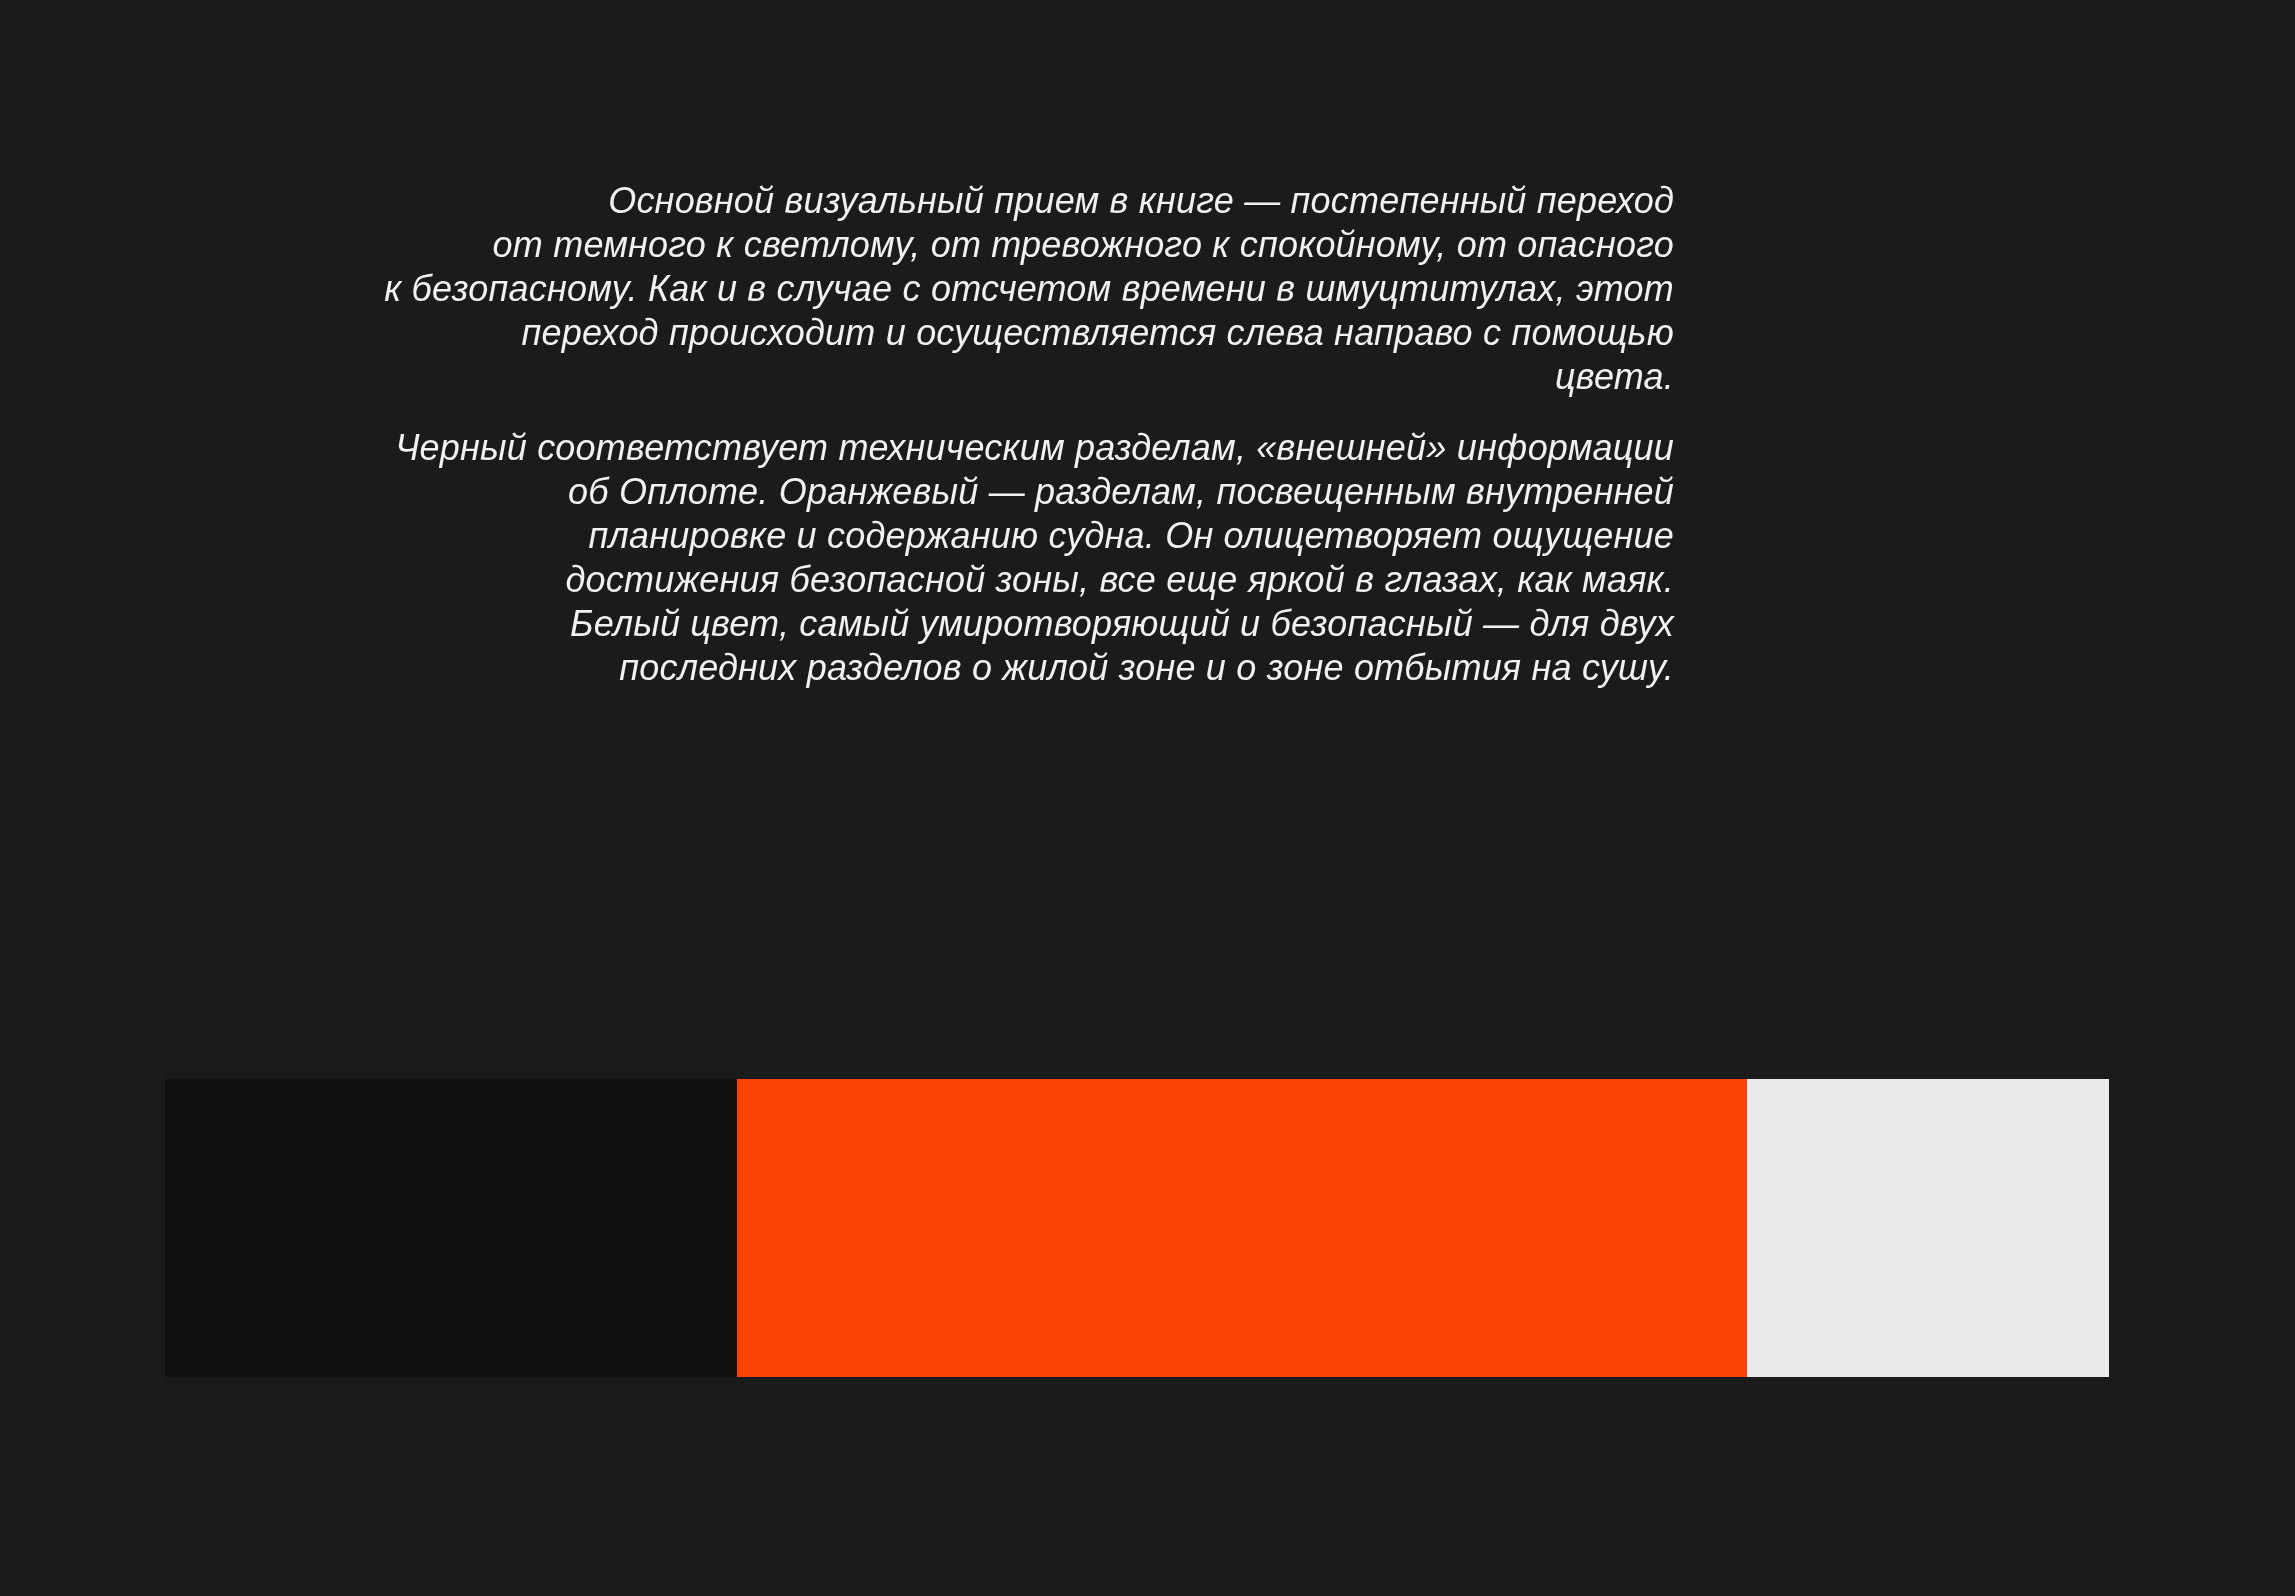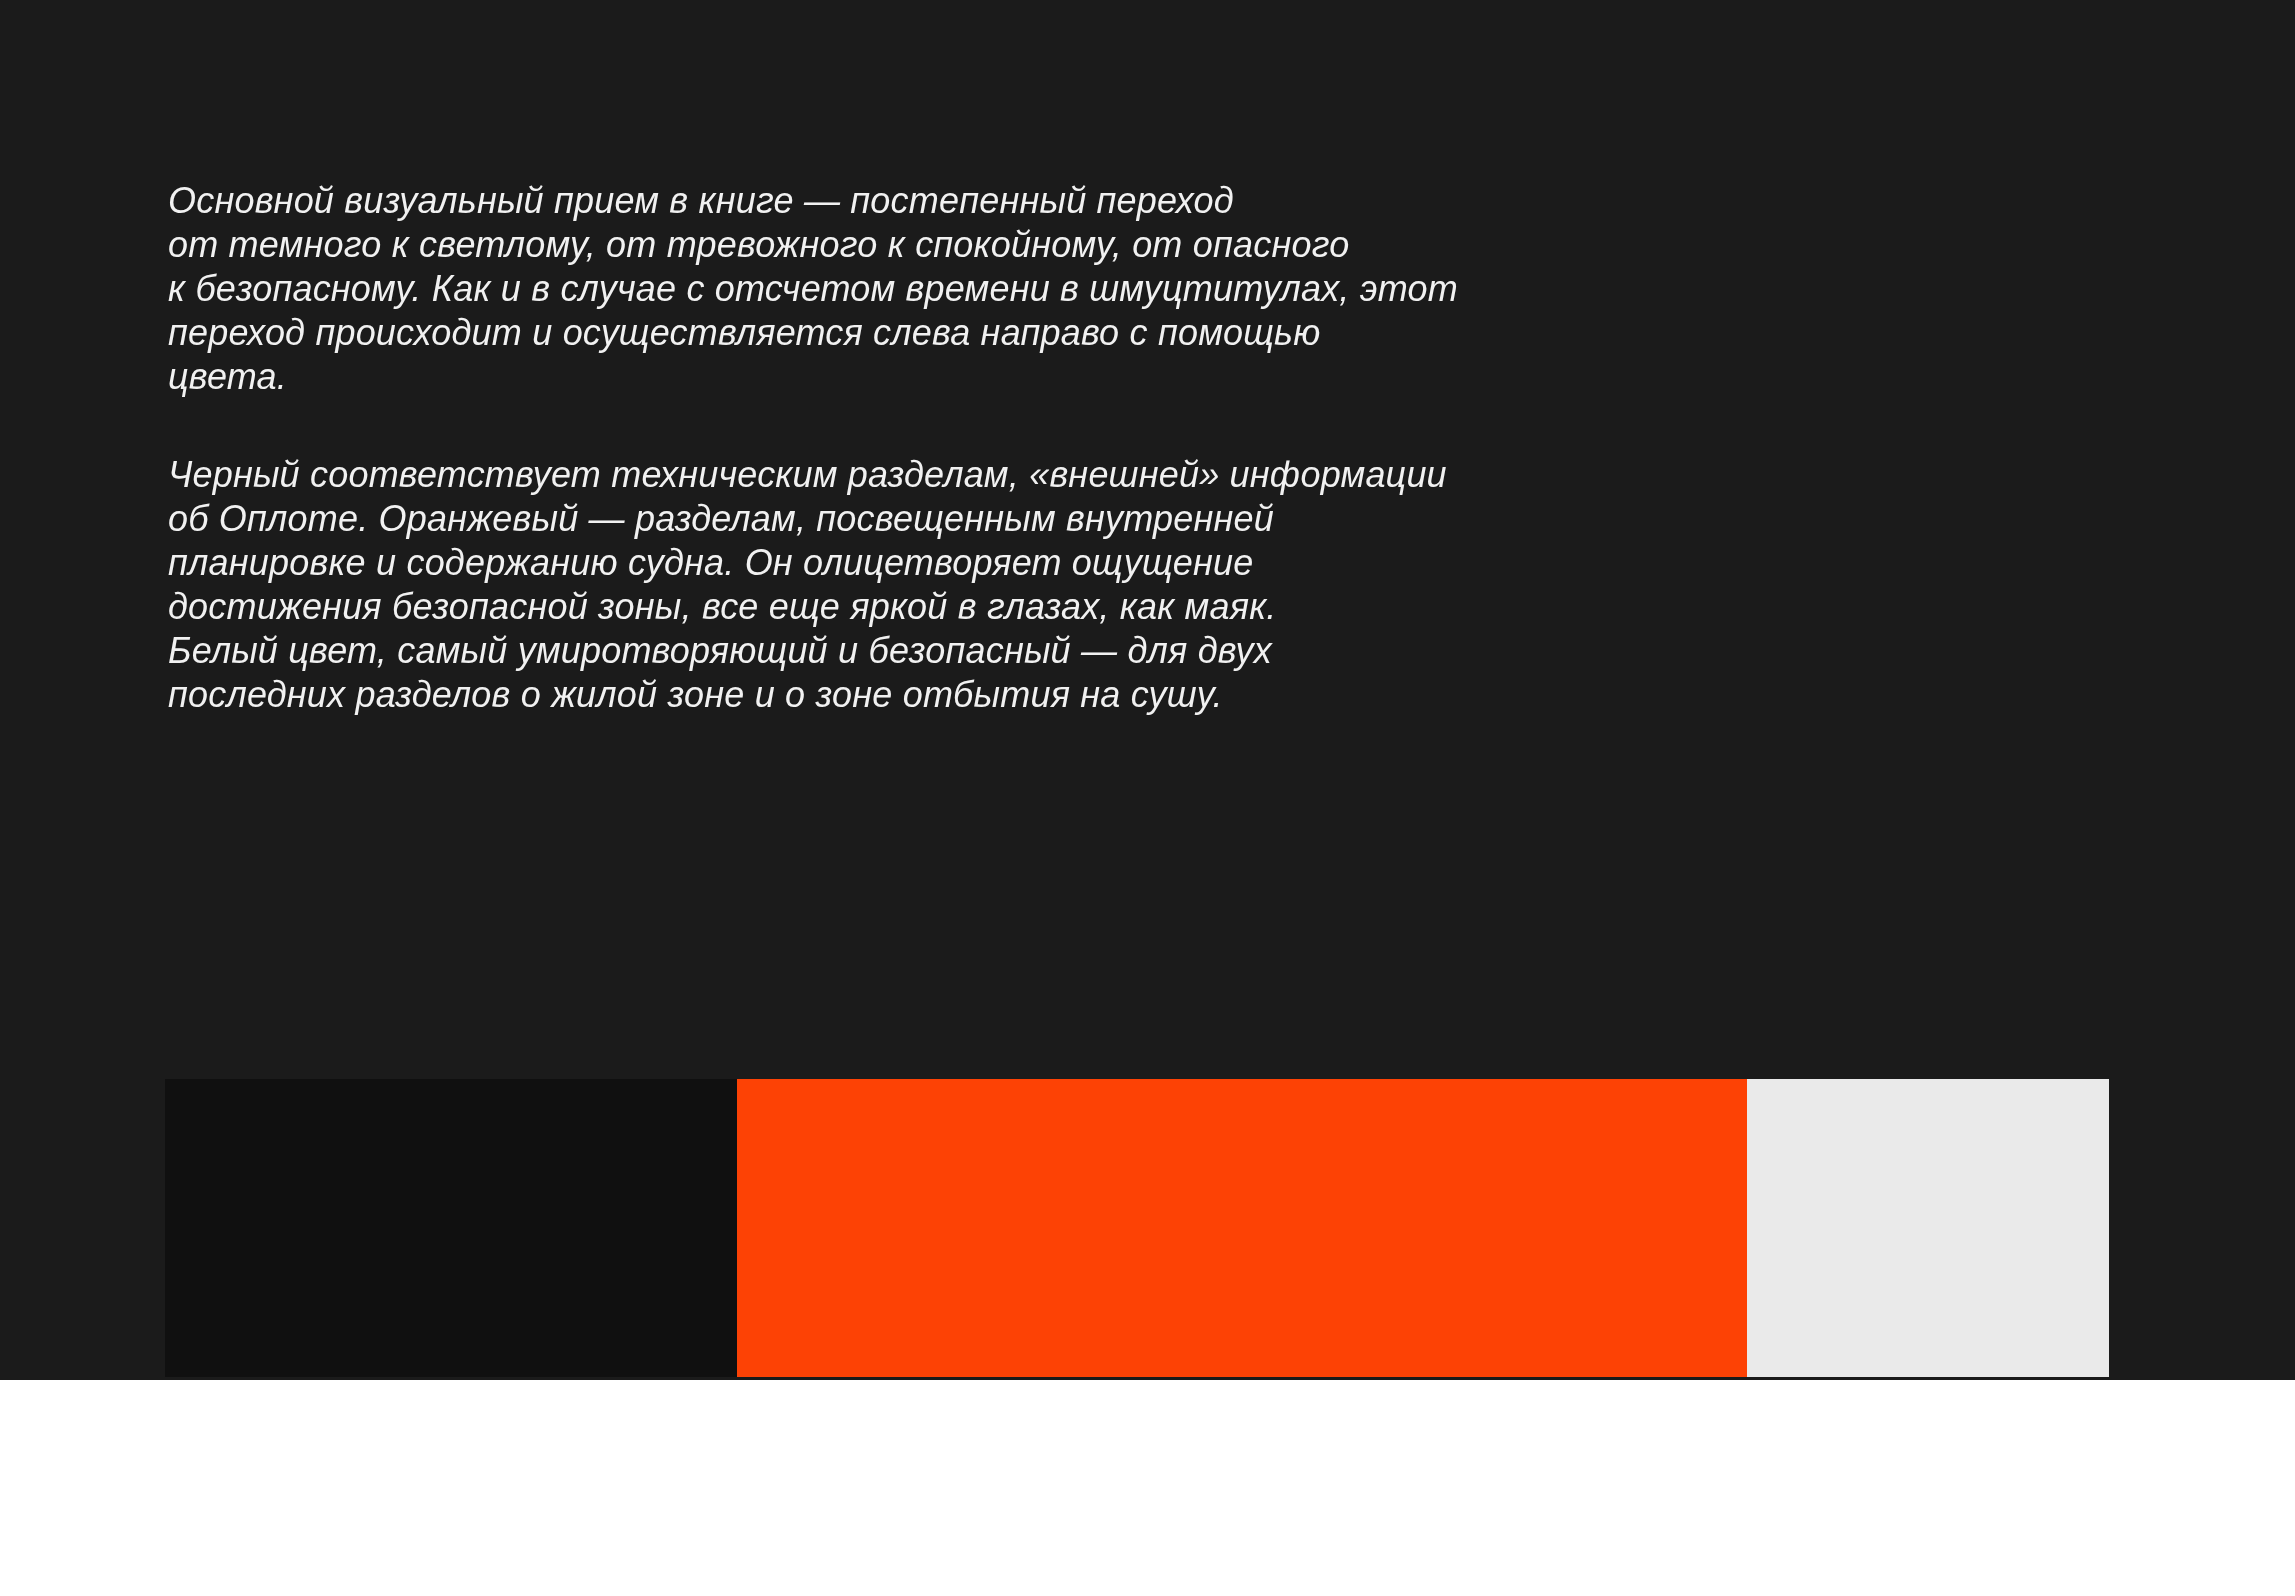--- a/index.html
+++ b/index.html
@@ -8,40 +8,41 @@
   }
   body {
     width: 2295px;
     height: 1596px;
     overflow: hidden;
     font-family: "Liberation Sans", "DejaVu Sans", sans-serif;
   }
   .page {
     position: relative;
     width: 2295px;
-    height: 1380px;
+    height: 1596px;
     background-color: #1b1b1b; 
+    text-align: right;
   }
   .text-block {
     position: absolute;
     left: 168px;
     top: 179px;
     width: 1506px;
     font-style: italic;
     font-size: 36px;
     line-height: 44px;
     letter-spacing: 0.2px;
     color: #f1f1f1; 
   }
   .text-block p {
     margin: 0;
     white-space: pre-line; 
   }
   .text-block p.para-2 {
-    margin-top: 54px;
+    margin-top: 27px;
   }
   .palette-bar {
     position: absolute;
     left: 165px;
     top: 1079px;
     width: 1945px;
     height: 298px;
     display: flex;
   }
   .palette-bar .seg {

